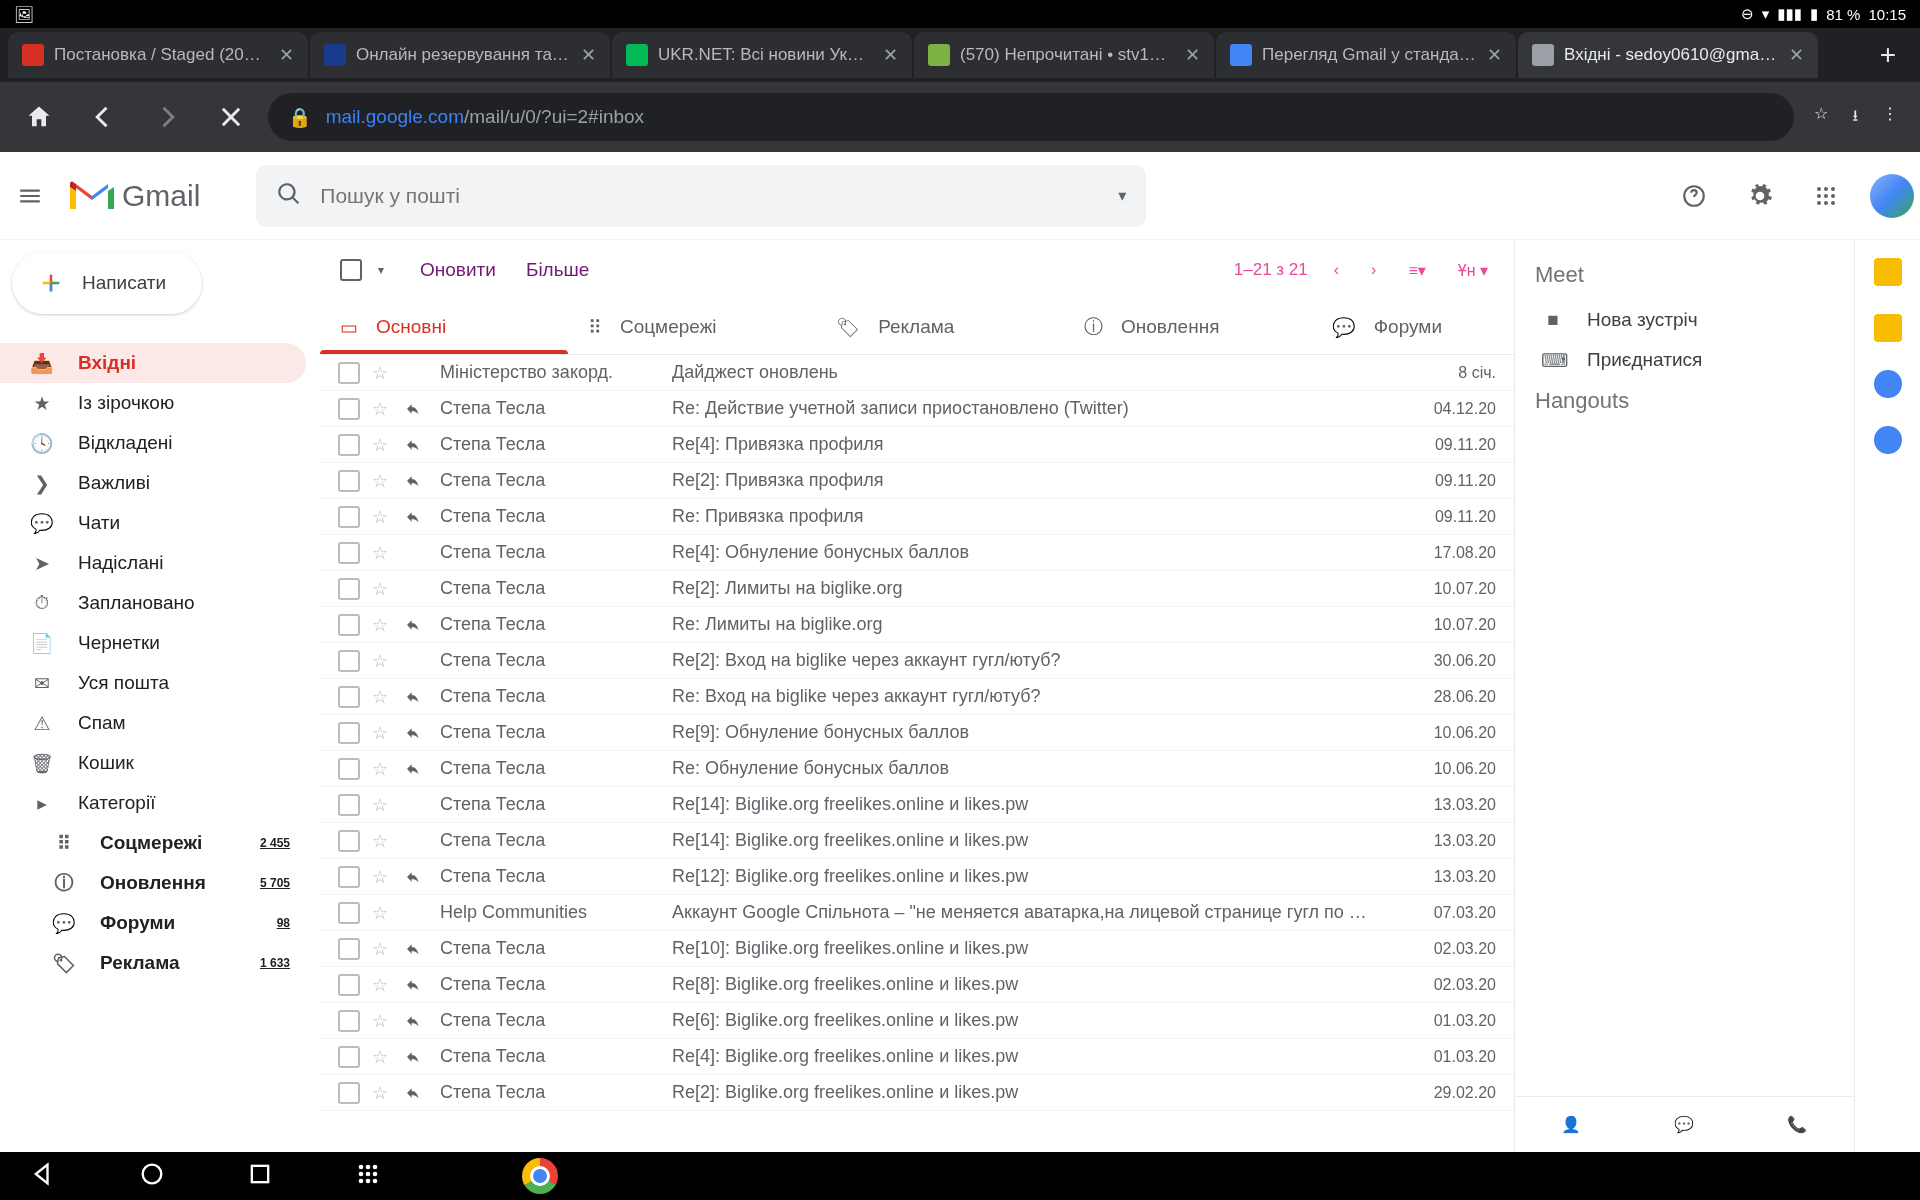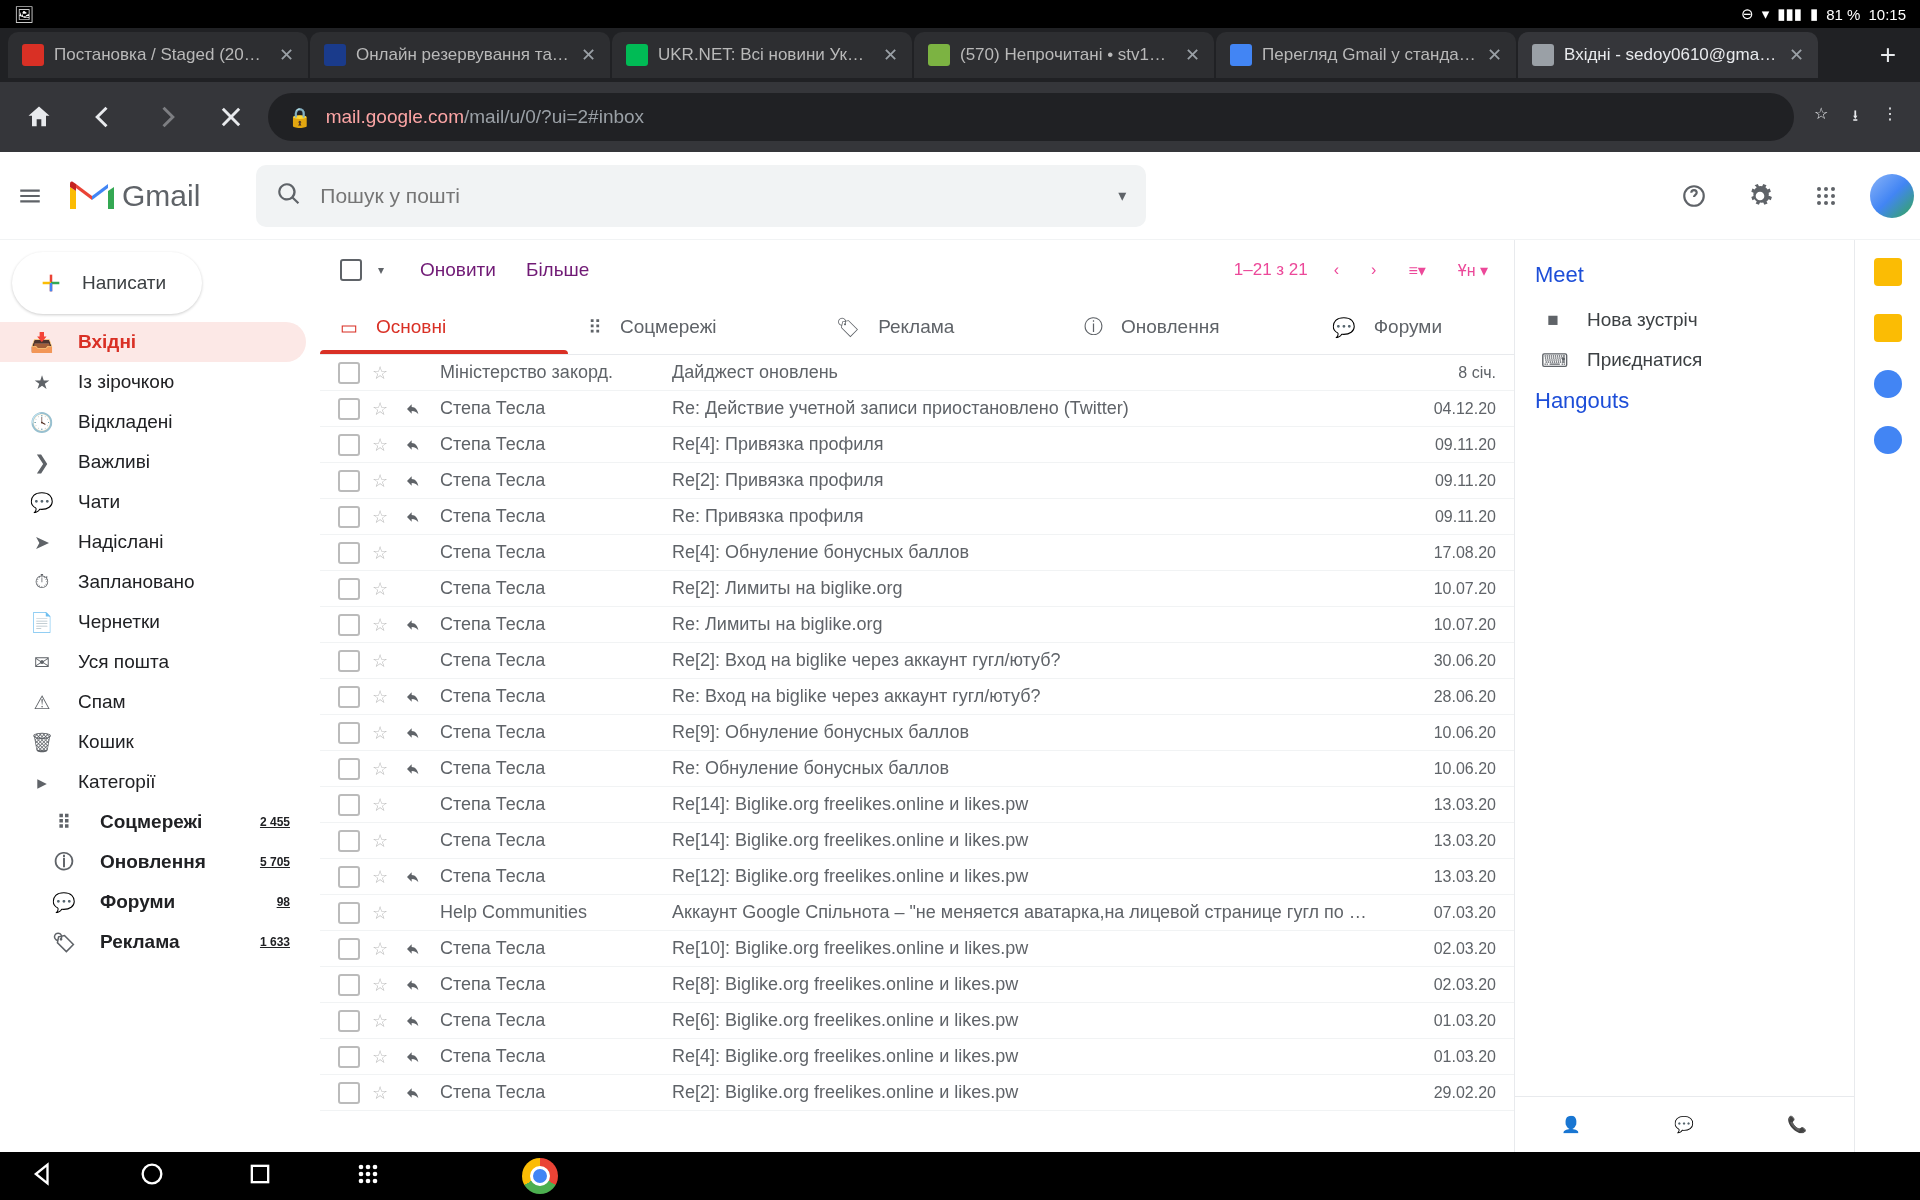--- a/index.html
+++ b/index.html
@@ -16,40 +16,40 @@
 .tab .favicon { width:22px; height:22px; flex-shrink:0; border-radius:3px; }
 .tab .title { flex:1; white-space:nowrap; overflow:hidden; text-overflow:ellipsis; }
 .tab .close { flex-shrink:0; color:#9aa0a6; font-size:18px; cursor:pointer; }
 .new-tab { color:#e8eaed; padding:0 16px; font-size:28px; cursor:pointer; margin-left:auto }
 
 .addr-bar { height:70px; background:#35363a; display:flex; align-items:center; padding:0 12px; gap:10px; }
 .nav-btn { width:54px; height:54px; display:flex; align-items:center; justify-content:center; color:#e8eaed; cursor:pointer; border-radius:27px; }
 .nav-btn svg { width:28px; height:28px; }
 .url-field { flex:1; height:48px; background:#202124; border-radius:24px; display:flex; align-items:center; padding:0 20px; gap:14px; color:#9aa0a6; font-size:19px; }
 .url-field .lock { color:#9aa0a6; }
-.url-field .domain { color:#fca5a5; }
+.url-field .domain { color:#3b82f6; }
 .addr-icons { display:flex; gap:24px; padding:0 10px; }
 .addr-icons div { color:#e8eaed; cursor:pointer; }
 
 .gmail { background:#fff; height:1000px; display:flex; flex-direction:column; }
 .gmail-header { height:88px; display:flex; align-items:center; padding:0 6px; gap:16px; border-bottom:1px solid #f1f3f4;}
 .menu-btn { width:48px; height:48px; display:flex; align-items:center; justify-content:center; cursor:pointer; border-radius:24px;}
 .logo { display:flex; align-items:center; gap:8px; font-size:30px; color:#5f6368; margin-right:40px;}
 .logo-m { width:44px; height:34px; }
 .search-box { flex:0 0 890px; height:62px; background:#f1f3f4; border-radius:10px; display:flex; align-items:center; padding:0 20px; gap:18px; }
 .search-box input { flex:1; border:none; background:transparent; font-size:21px; color:#5f6368; outline:none; }
 .search-box .search-icon, .search-box .dropdown { color:#5f6368; cursor:pointer; }
 .header-right { margin-left:auto; display:flex; align-items:center; gap:22px; }
 .header-right > div { width:44px; height:44px; display:flex; align-items:center; justify-content:center; cursor:pointer; border-radius:22px; color:#5f6368;}
 .avatar { width:44px; height:44px; border-radius:22px; background:linear-gradient(135deg,#8ab4f8,#4285f4,#34a853); }
 
 .gmail-body { flex:1; display:flex; overflow:hidden; }
 
 .sidebar { width:320px; padding-top:12px; overflow-y:auto; }
-.compose { margin:0 0 8px 12px; width:190px; height:62px; border-radius:31px; box-shadow:0 1px 3px rgba(0,0,0,.2); display:flex; align-items:center; gap:16px; padding:0 24px; font-size:19px; color:#3c4043; cursor:pointer; background:#fff;}
+.compose { margin:0 0 29px 12px; width:190px; height:62px; border-radius:31px; box-shadow:0 1px 3px rgba(0,0,0,.2); display:flex; align-items:center; gap:16px; padding:0 24px; font-size:19px; color:#3c4043; cursor:pointer; background:#fff;}
 .compose-plus { width:30px; height:30px; }
 .folder { height:40px; display:flex; align-items:center; padding:0 16px 0 30px; gap:24px; font-size:19px; color:#202124; cursor:pointer; border-radius:0 20px 20px 0; margin-right:14px;}
 .folder.active { background:#fce8e6; color:#d93025; font-weight:700; }
 .folder.active .ficon { color:#d93025; }
 .folder .ficon { width:24px; text-align:center; color:#5f6368; }
 .folder .count { margin-left:auto; font-size:12px; color:#5f6368;text-decoration:underline; }
 .folder.sub { padding-left:52px; font-weight:700;}
 .folder.sub .count { font-weight:700; color:#202124;}
 .folder.label { padding-left:40px; font-weight:400; }
 .folder.label .ficon { width:20px; height:20px; border-radius:3px; }
@@ -73,21 +73,21 @@
 .mail-list { flex:1; overflow-y:auto; }
 .mail-row { height:36px; display:flex; align-items:center; padding:0 18px; gap:8px; font-size:18px; border-bottom:1px solid #f1f3f4; cursor:pointer;}
 .mail-row .chk { width:22px; height:22px; border:2px solid #bbb; border-radius:3px; flex-shrink:0;}
 .mail-row .star { color:#bbb; flex-shrink:0; width:24px; text-align:center;}
 .mail-row .reply { color:#5f6368; flex-shrink:0; width:26px; display:flex; justify-content:center;}
 .mail-row .sender { width:230px; flex-shrink:0; color:#5f6368; white-space:nowrap; overflow:hidden; text-overflow:ellipsis; padding-left:6px;}
 .mail-row .subject { flex:1; color:#5f6368; white-space:nowrap; overflow:hidden; text-overflow:ellipsis;}
 .mail-row .date { flex-shrink:0; color:#5f6368; font-size:16px; width:84px; text-align:right;}
 
 .right-panel { width:340px; border-left:1px solid #e8eaed; padding:14px 20px; position:relative;}
-.right-panel h3 { font-size:22px; font-weight:400; color:#1d4ed8; margin:8px 0 12px; }
+.right-panel h3 { font-size:22px; font-weight:400; color:#737373; margin:8px 0 12px; }
 .meet-item { height:40px; display:flex; align-items:center; gap:22px; font-size:19px; color:#3c4043; cursor:pointer; padding-left:6px;}
 .meet-item .micon { color:#5f6368; width:24px; text-align:center;}
 .rp-bottom { position:absolute; bottom:0; left:0; right:0; height:56px; border-top:1px solid #e8eaed; display:flex; align-items:center; justify-content:space-around; color:#5f6368;}
 .rp-bottom div { cursor:pointer; }
 
 .side-apps { width:66px; border-left:1px solid #e8eaed; display:flex; flex-direction:column; align-items:center; padding-top:18px; gap:28px;}
 .side-apps .app { width:28px; height:28px; border-radius:4px; cursor:pointer;}
 
 .nav-bar { height:48px; background:#000; display:flex; align-items:center; gap:80px; padding-left:30px;}
 .nav-bar div { color:#fff; cursor:pointer;}

